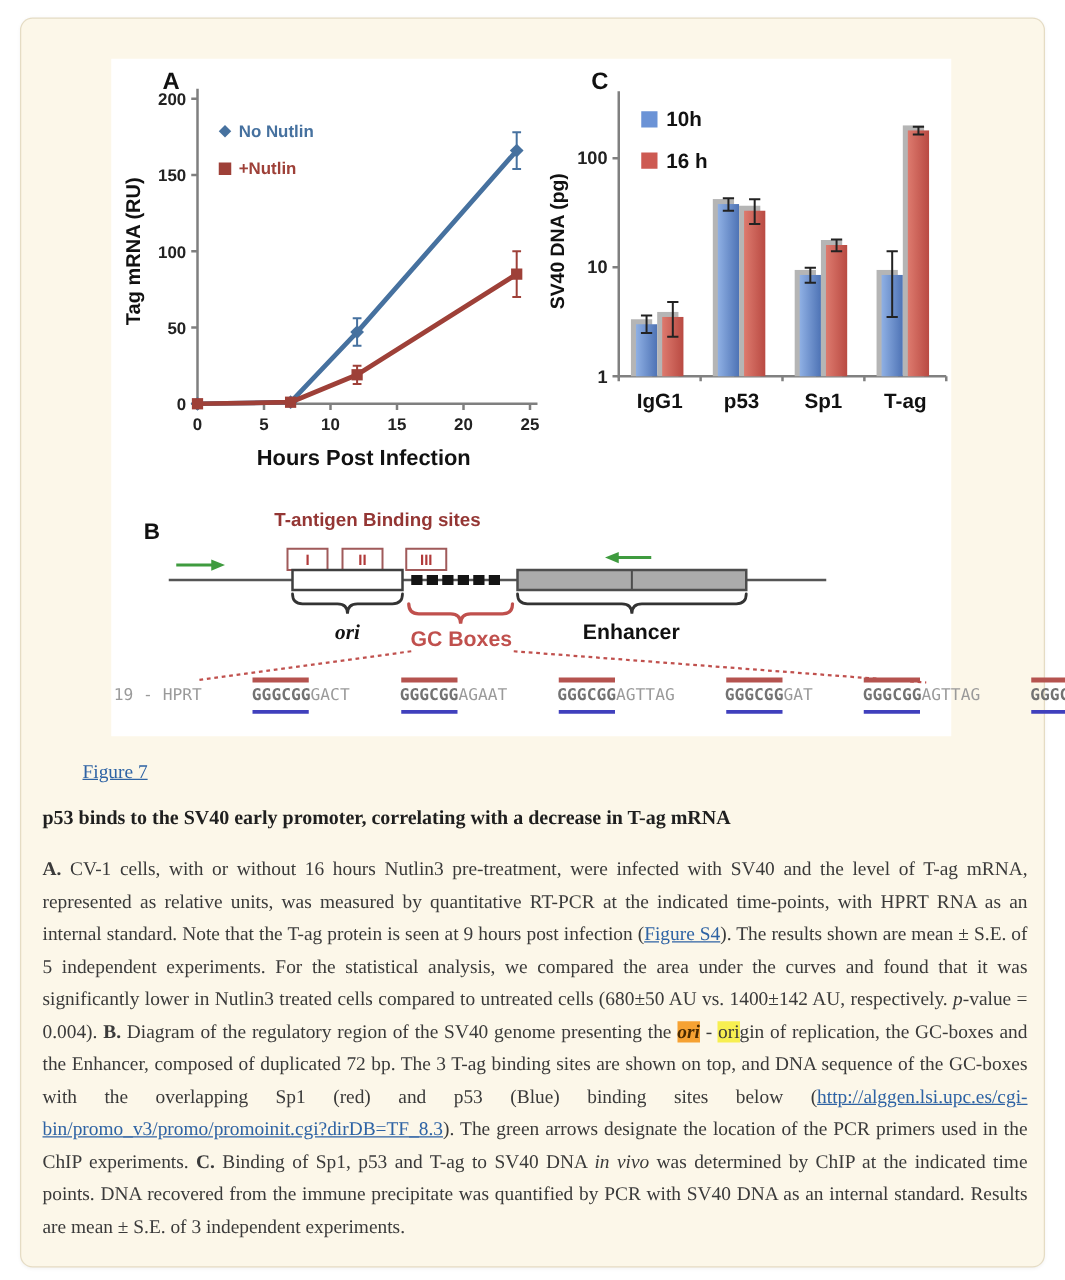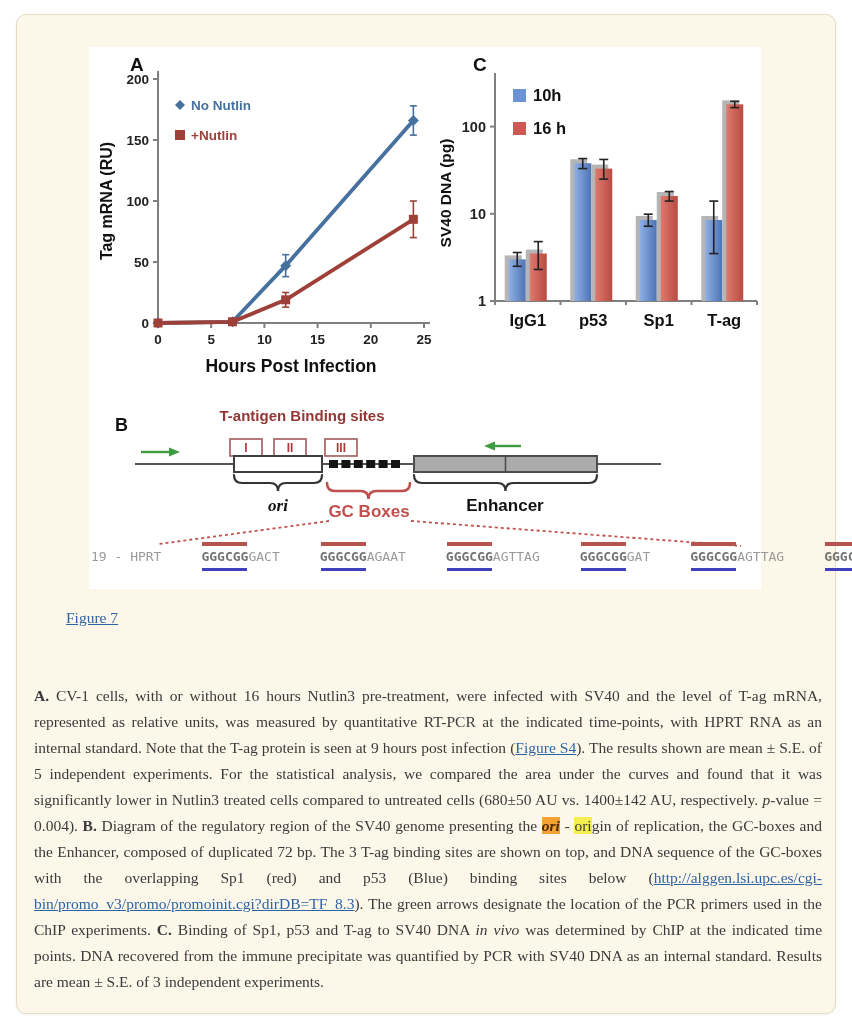--- a/index.html
+++ b/index.html
@@ -217,14 +217,15 @@
         <path d="M325,76 q0,8 8,8 H408.5 q8,0 8,8 q0,-8 8,-8 H500 q8,0 8,-8" stroke="#333" stroke-width="2.2" fill="none" stroke-linecap="round"></path>
         <text x="189" y="112" text-anchor="middle" font-size="17" font-style="italic" font-weight="600" fill="#111" font-family="&quot;Liberation Serif&quot;,serif">ori</text>
         <text x="280" y="118" text-anchor="middle" font-size="17" font-weight="bold" fill="#c0504d">GC Boxes</text>
         <text x="416" y="112" text-anchor="middle" font-size="17" font-weight="600" fill="#111">Enhancer</text>
         <line x1="240" y1="122" x2="70" y2="145" stroke="#c0504d" stroke-width="1.8" stroke-dasharray="3 3"></line>
         <line x1="322" y1="122" x2="652" y2="147" stroke="#c0504d" stroke-width="1.8" stroke-dasharray="3 3"></line>
       </svg>
     <div id="sequence"><span>19 - </span><span>HPRT</span><span class="motif">GGGCGG</span><span>GACT</span><span class="motif">GGGCGG</span><span>AGAAT</span><span class="motif">GGGCGG</span><span>AGTTAG</span><span class="motif">GGGCGG</span><span>GAT</span><span class="motif">GGGCGG</span><span>AGTTAG</span><span class="motif">GGGCGG</span><span>GACT</span><span> - 134</span></div>
   </div>
   <a id="figure-link" href="#">Figure 7</a>
+  <div id="caption-title">p53 binds to the SV40 early promoter, correlating with a decrease in T-ag mRNA</div>
   <div id="caption-body"><span style="font-weight: bold;">A.</span><span> CV-1 cells, with or without 16 hours Nutlin3 pre-treatment, were infected with SV40 and the level of T-ag mRNA, represented as relative units, was measured by quantitative RT-PCR at the indicated time-points, with HPRT RNA as an internal standard. Note that the T-ag protein is seen at 9 hours post infection (</span><a href="#" class="cap-link">Figure S4</a><span>). The results shown are mean ± S.E. of 5 independent experiments. For the statistical analysis, we compared the area under the curves and found that it was significantly lower in Nutlin3 treated cells compared to untreated cells (680±50 AU vs. 1400±142 AU, respectively. </span><span style="font-style: italic;">p</span><span>-value = 0.004). </span><span style="font-weight: bold;">B.</span><span> Diagram of the regulatory region of the SV40 genome presenting the </span><span class="hl-orange">ori</span><span> - </span><span class="hl-yellow">ori</span><span>gin of replication, the GC-boxes and the Enhancer, composed of duplicated 72 bp. The 3 T-ag binding sites are shown on top, and DNA sequence of the GC-boxes with the overlapping Sp1 (red) and p53 (Blue) binding sites below (</span><a href="#" class="cap-link">http://alggen.lsi.upc.es/cgi-bin/promo_v3/promo/promoinit.cgi?dirDB=TF_8.3</a><span>). The green arrows designate the location of the PCR primers used in the ChIP experiments. </span><span style="font-weight: bold;">C.</span><span> Binding of Sp1, p53 and T-ag to SV40 DNA </span><span style="font-style: italic;">in vivo</span><span> was determined by ChIP at the indicated time points. DNA recovered from the immune precipitate was quantified by PCR with SV40 DNA as an internal standard. Results are mean ± S.E. of 3 independent experiments.</span></div>
 </div>
 
 </body></html>

